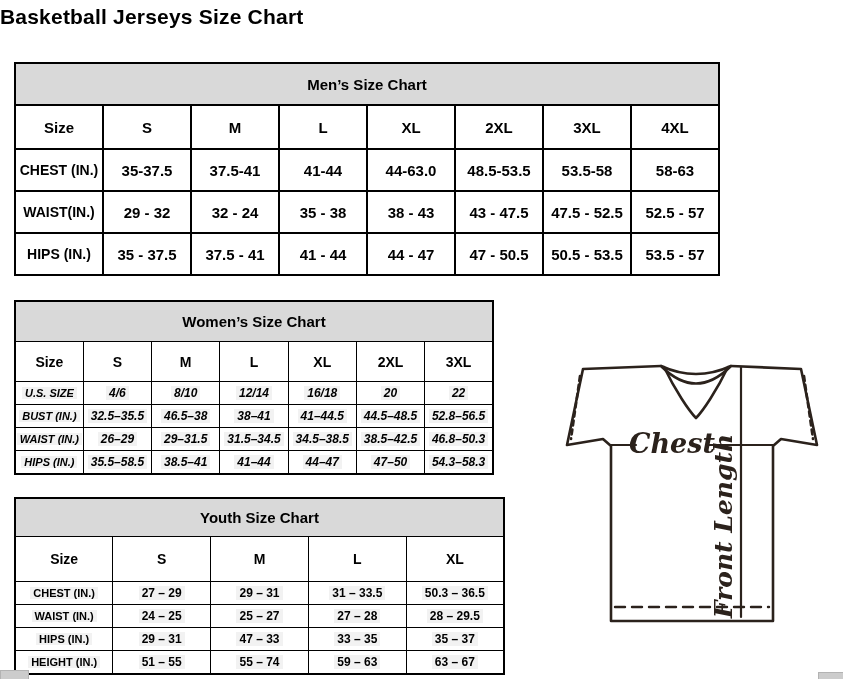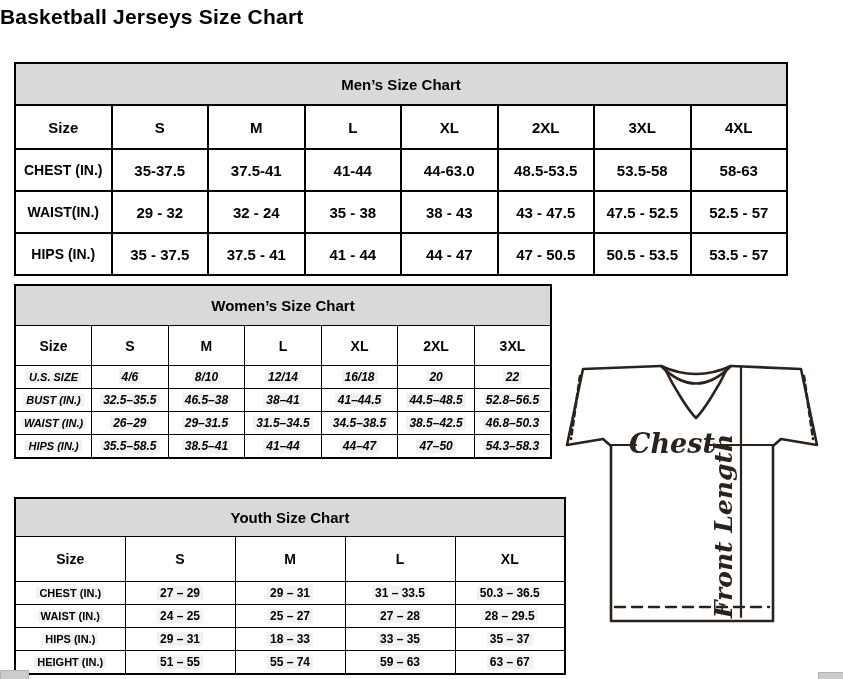--- a/index.html
+++ b/index.html
@@ -17,38 +17,38 @@
   table.size-table{
     position:absolute;border-collapse:collapse;table-layout:fixed;
     background:#fff;border:2px solid #000;
   }
   table.size-table th, table.size-table td{
     border:2px solid #000;text-align:center;vertical-align:middle;
     font-weight:bold;padding:0;white-space:nowrap;
   }
   .tbl-title{background:#d9d9d9;font-size:15px;}
   
-  #men-table{left:14px;top:62px;width:774px;}
+  #men-table{left:14px;top:62px;width:706px;}
   #men-table .tbl-title{height:40px;}
   #men-table .col-head-row th{height:42px;font-size:15px;}
   #men-table .col-head-row th:first-child{width:117px;}
   #men-table tbody tr{height:42px;}
   #men-table tbody td{font-size:15px;}
   #men-table tbody td.row-label{font-size:14px;}
   
   #women-table th, #women-table td, #youth-table th, #youth-table td{border-width:1.5px;}
   #women-table, #youth-table{border-width:2px;}
-  #women-table{left:14px;top:284px;width:538px;}
+  #women-table{left:14px;top:300px;width:480px;}
   #women-table .tbl-title{height:39px;}
   #women-table .col-head-row th{height:39px;font-size:14px;}
   #women-table .col-head-row th:first-child{width:96px;}
   #women-table tbody tr{height:23px;}
   #women-table tbody td{font-size:12px;font-style:italic;}
   #women-table tbody td.row-label{font-size:11px;}
-  #youth-table{left:14px;top:497px;width:552px;}
+  #youth-table{left:14px;top:497px;width:491px;}
   #youth-table .tbl-title{height:37px;}
   #youth-table .col-head-row th{height:44px;font-size:14px;}
   #youth-table .col-head-row th:first-child{width:121px;}
   #youth-table tbody tr{height:23px;}
   #youth-table tbody td{font-size:12px;}
   #youth-table tbody td.row-label{font-size:11px;}
   .hl{background:#f2f2f2;padding:0 3px;}
   
   .jersey-wrap{position:absolute;left:559px;top:356px;width:282px;height:270px;}
   .jersey-wrap svg{display:block;width:282px;height:270px;}
@@ -195,21 +195,21 @@
       <tr>
         <td class="row-label"><span class="hl">WAIST (IN.)</span></td>
         <td><span class="hl">24 – 25</span></td>
         <td><span class="hl">25 – 27</span></td>
         <td><span class="hl">27 – 28</span></td>
         <td><span class="hl">28 – 29.5</span></td>
       </tr>
       <tr>
         <td class="row-label"><span class="hl">HIPS (IN.)</span></td>
         <td><span class="hl">29 – 31</span></td>
-        <td><span class="hl">18 – 33</span></td>
+        <td><span class="hl">47 – 33</span></td>
         <td><span class="hl">33 – 35</span></td>
         <td><span class="hl">35 – 37</span></td>
       </tr>
       <tr>
         <td class="row-label"><span class="hl">HEIGHT (IN.)</span></td>
         <td><span class="hl">51 – 55</span></td>
         <td><span class="hl">55 – 74</span></td>
         <td><span class="hl">59 – 63</span></td>
         <td><span class="hl">63 – 67</span></td>
       </tr>

